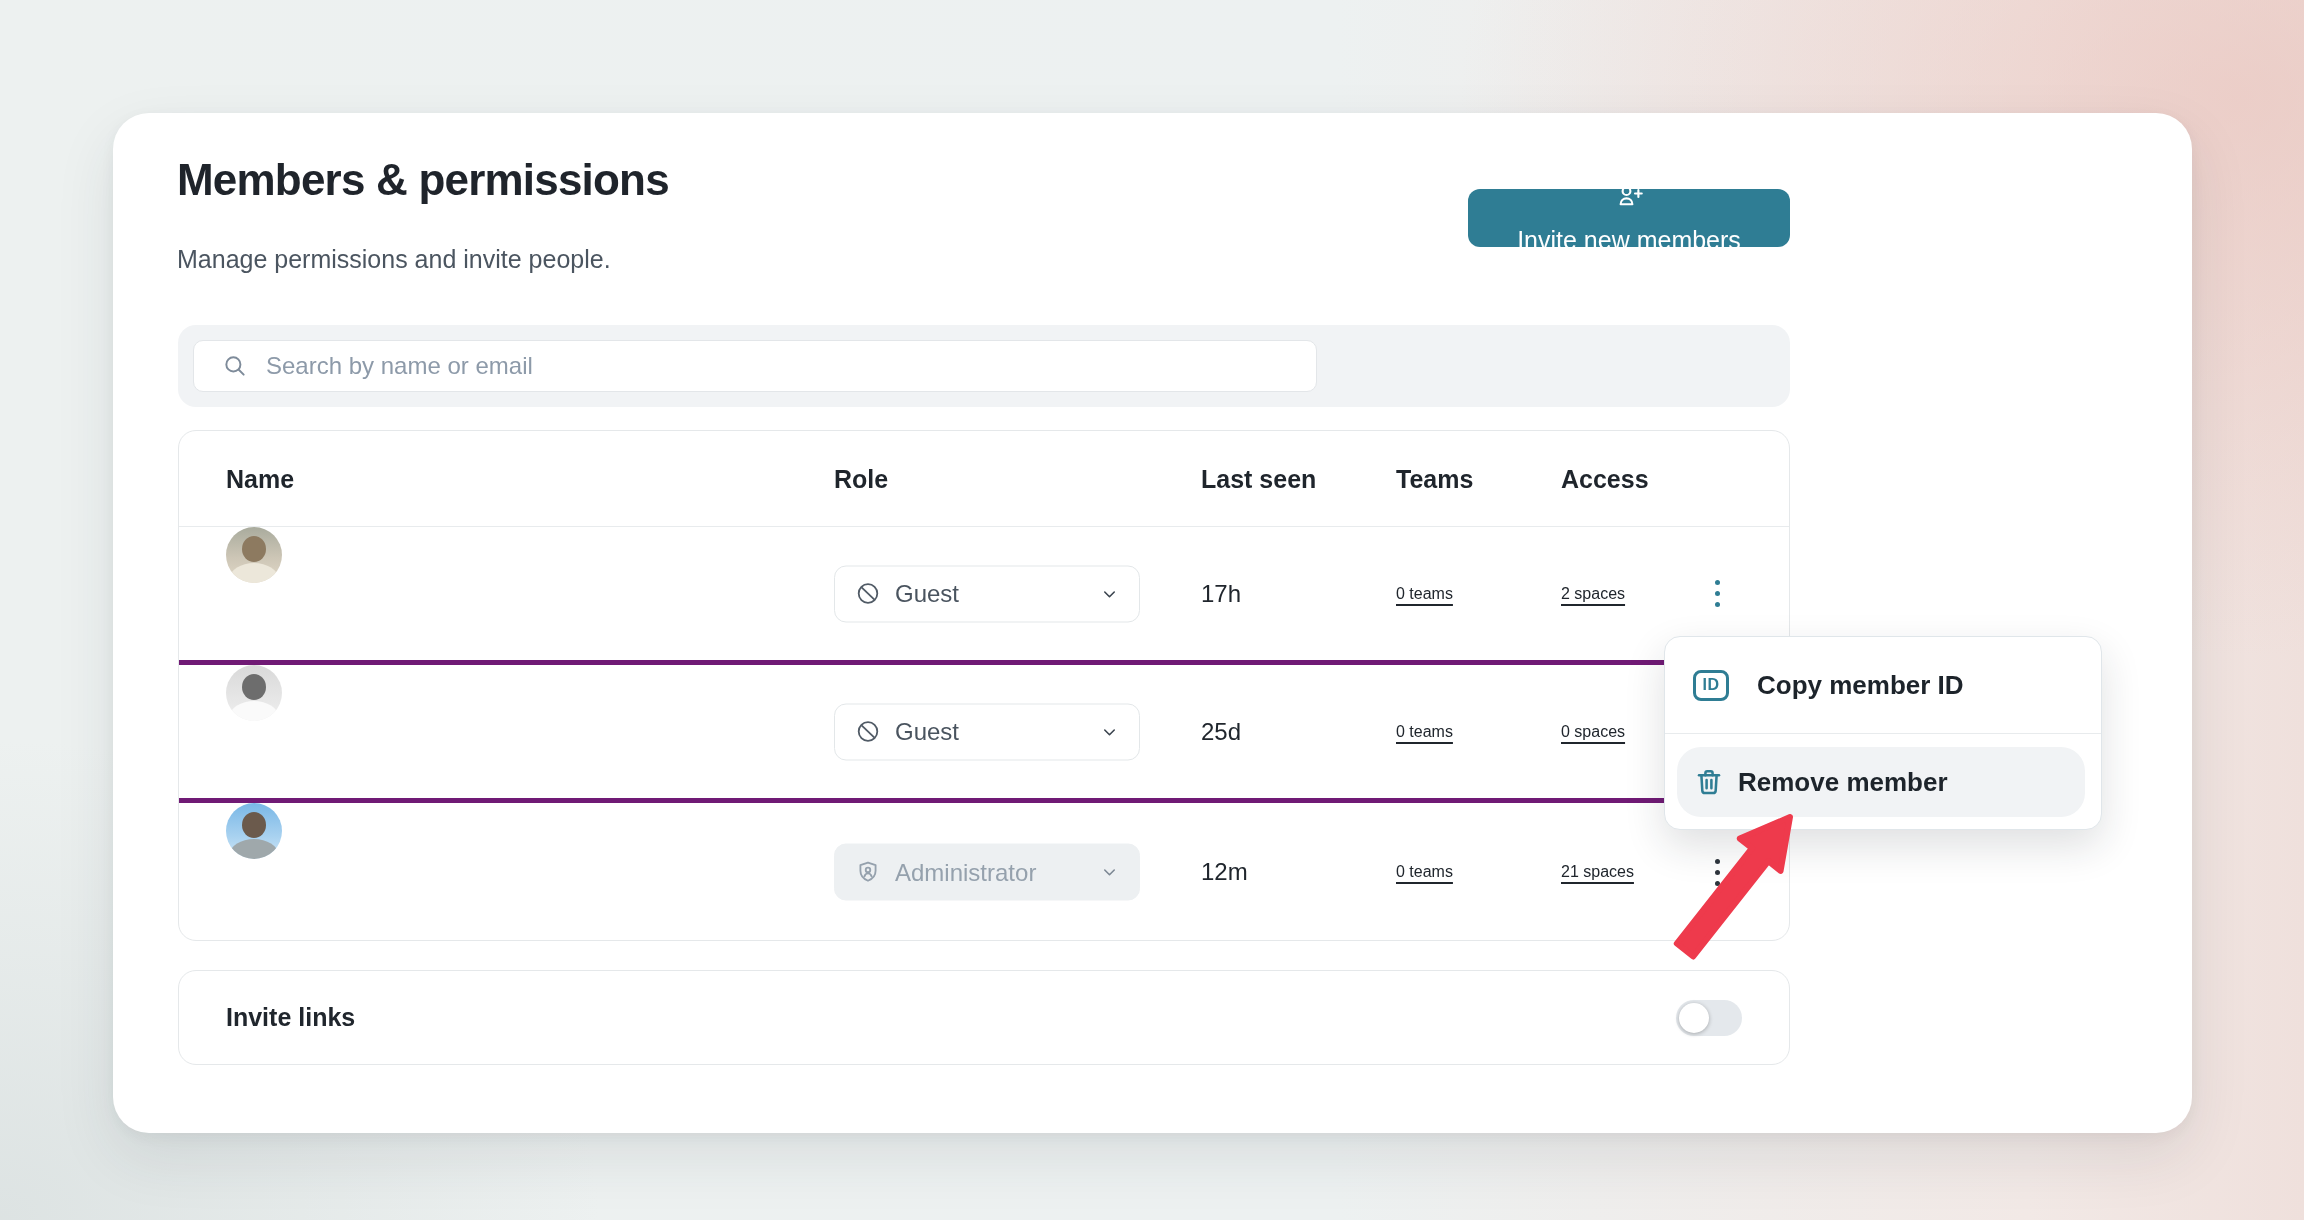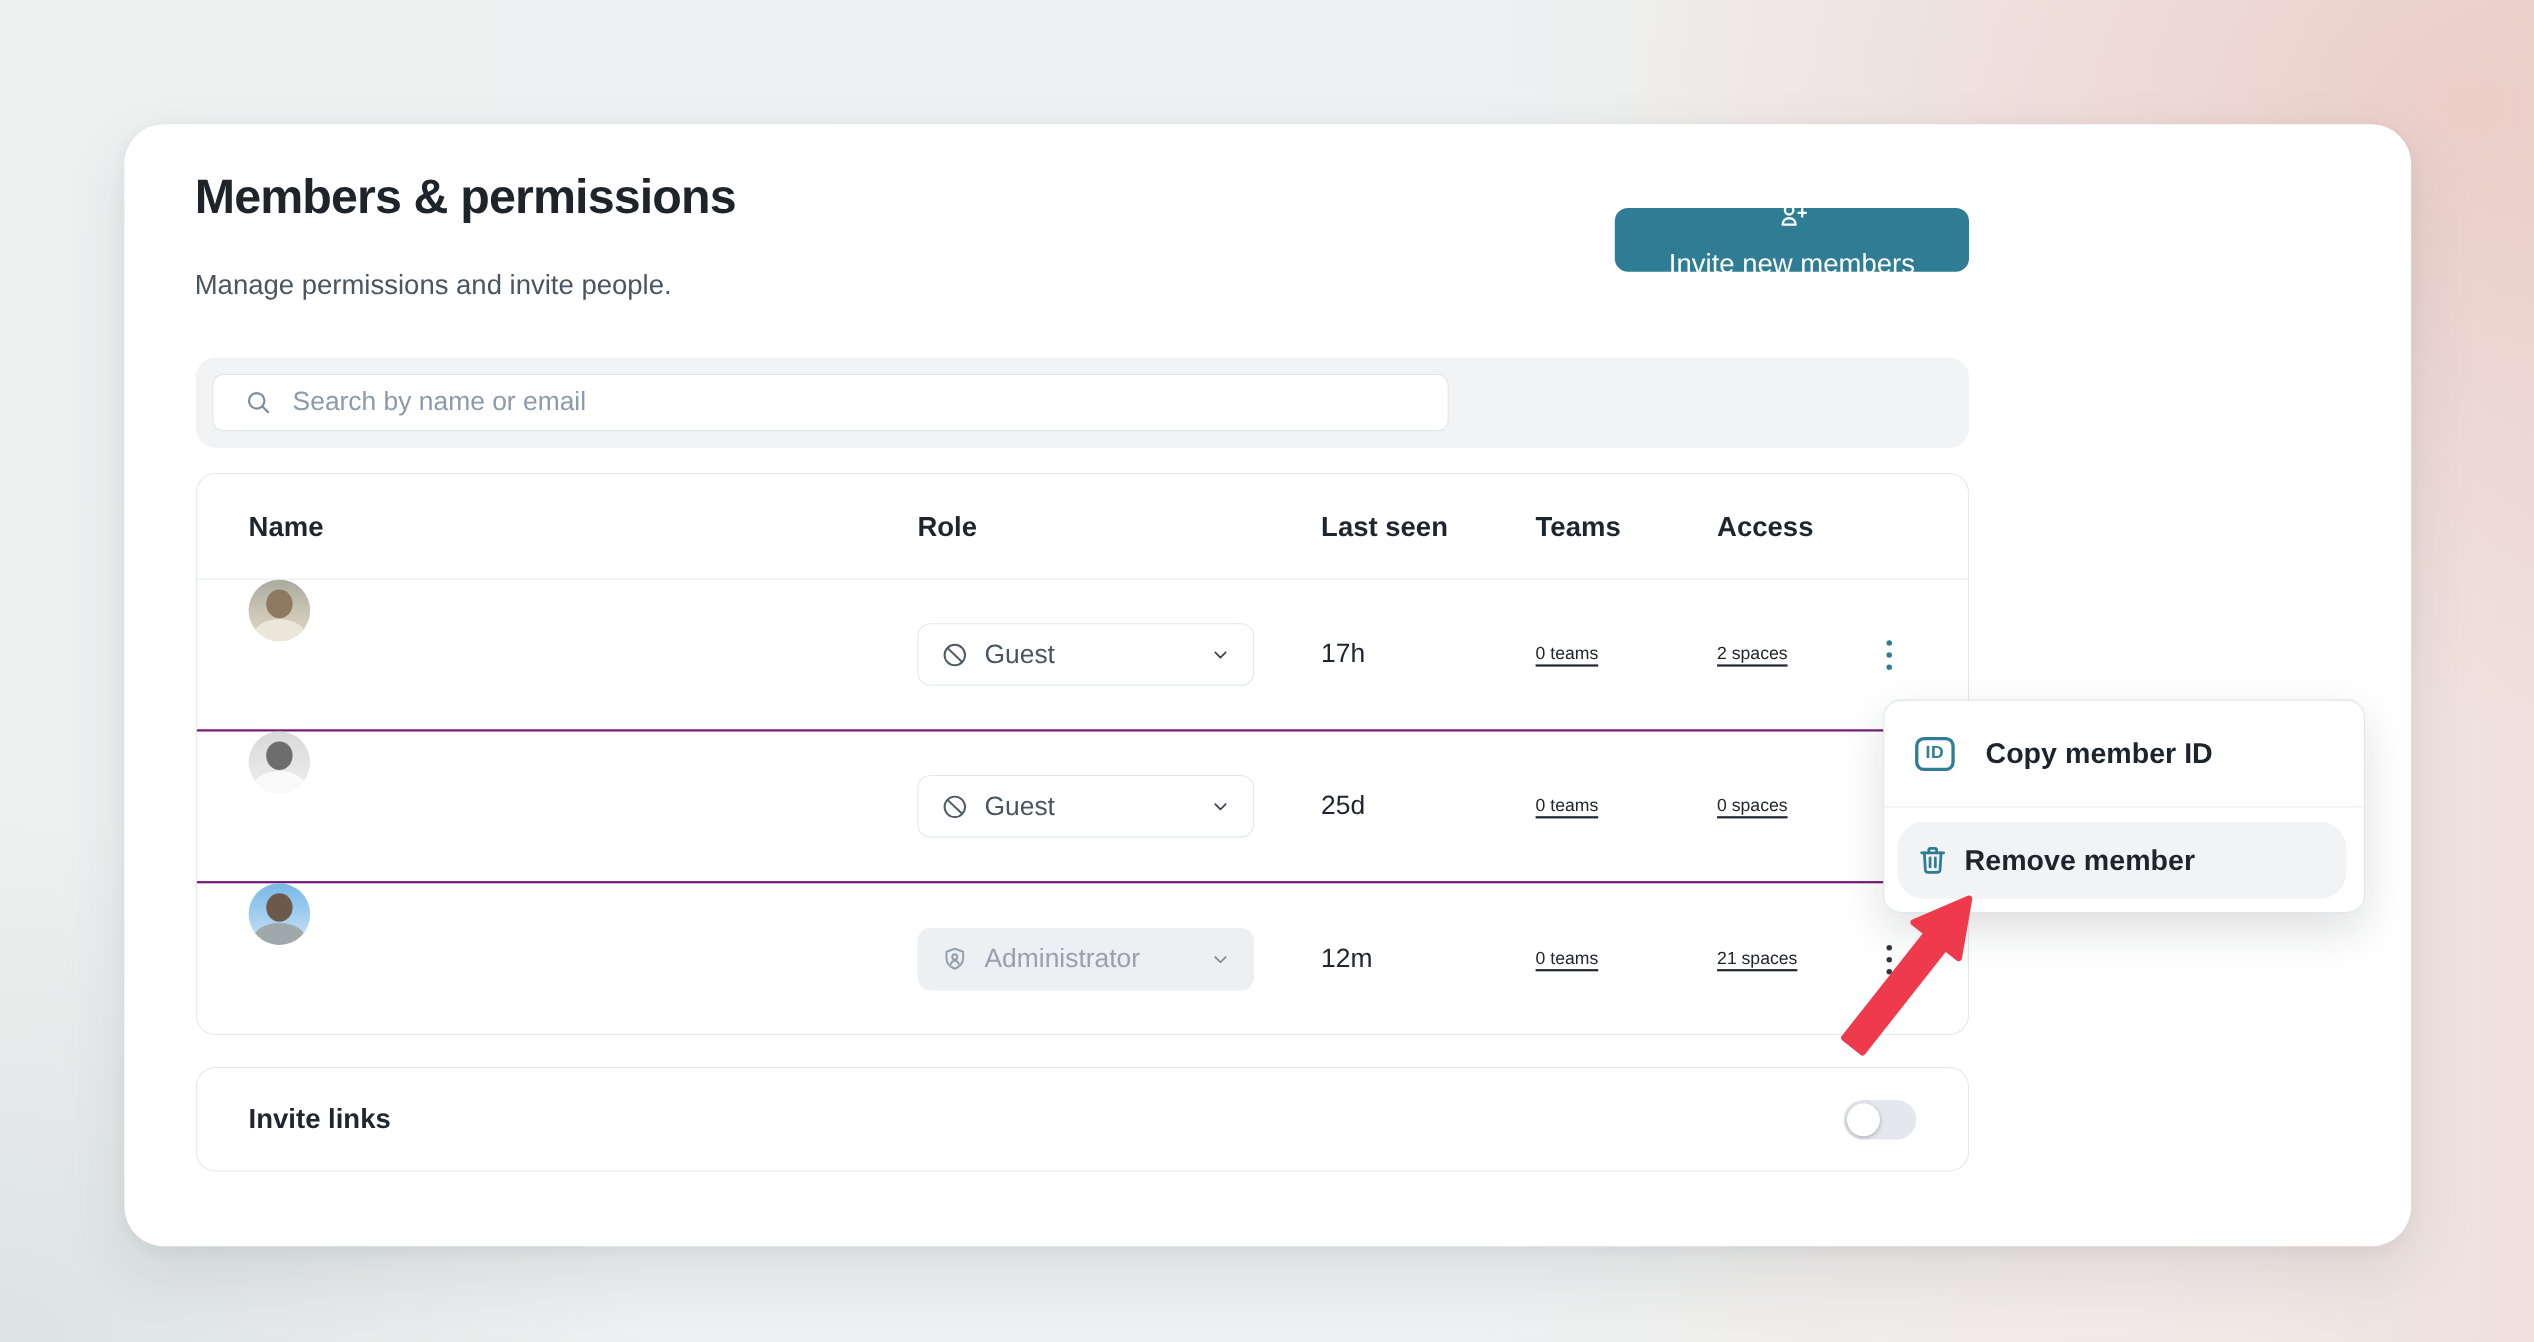--- a/index.html
+++ b/index.html
@@ -61,21 +61,21 @@
     border: 1.5px solid #e5e8ea; border-radius: 18px; background: #fff;
   }
   .thead { position: relative; height: 96px; border-bottom: 1px solid #e8ebed; }
   .th { position: absolute; top: 34px; font-size: 25px; font-weight: 600; color: #1f252c; }
   .th-name    { left: 47px; }
   .th-role    { left: 655px; }
   .th-last    { left: 1022px; }
   .th-teams   { left: 1217px; }
   .th-access  { left: 1382px; }
 
-  .trow { position: relative; height: 138px; border-bottom: 2px solid #701a75; }
+  .trow { position: relative; height: 138px; border-bottom: 5px solid #701a75; }
   .trow:last-child { border-bottom: none; }
   .cell { position: absolute; top: 50%; transform: translateY(-50%); }
 
   .avatar {
     left: 47px; width: 56px; height: 56px; border-radius: 50%; overflow: hidden; position: absolute;
   }
   .avatar::before { 
     content:""; position:absolute; left: 16px; top: 9px; width: 24px; height: 26px; border-radius: 50%;
   }
   .avatar::after { 
@@ -124,21 +124,21 @@
     margin-left: auto; width: 66px; height: 36px; border-radius: 18px;
     background: #e4e8ec; position: relative; cursor: pointer;
   }
   .toggle .knob {
     position: absolute; left: 3px; top: 3px; width: 30px; height: 30px; border-radius: 50%;
     background: #ffffff; box-shadow: 0 1px 4px rgba(0,0,0,0.28);
   }
 
   
   .context-menu {
-    position: absolute; left: 1712px; top: 636px; width: 438px; height: 194px; z-index: 20;
+    position: absolute; left: 1664px; top: 636px; width: 438px; height: 194px; z-index: 20;
     background: #ffffff; border: 1px solid #e0e6ea; border-radius: 16px;
     box-shadow: 0 16px 40px rgba(25,35,45,0.14);
   }
   .menu-item-1 {
     height: 97px; border-bottom: 1px solid #e8ebed; cursor: pointer;
     display: flex; align-items: center; gap: 28px; padding-left: 28px;
   }
   .menu-item-2-wrap { height: 96px; padding: 13px 16px 13px 12px; cursor: pointer; }
   .menu-item-2 {
     height: 70px; background: #f1f3f5; border-radius: 24px;

